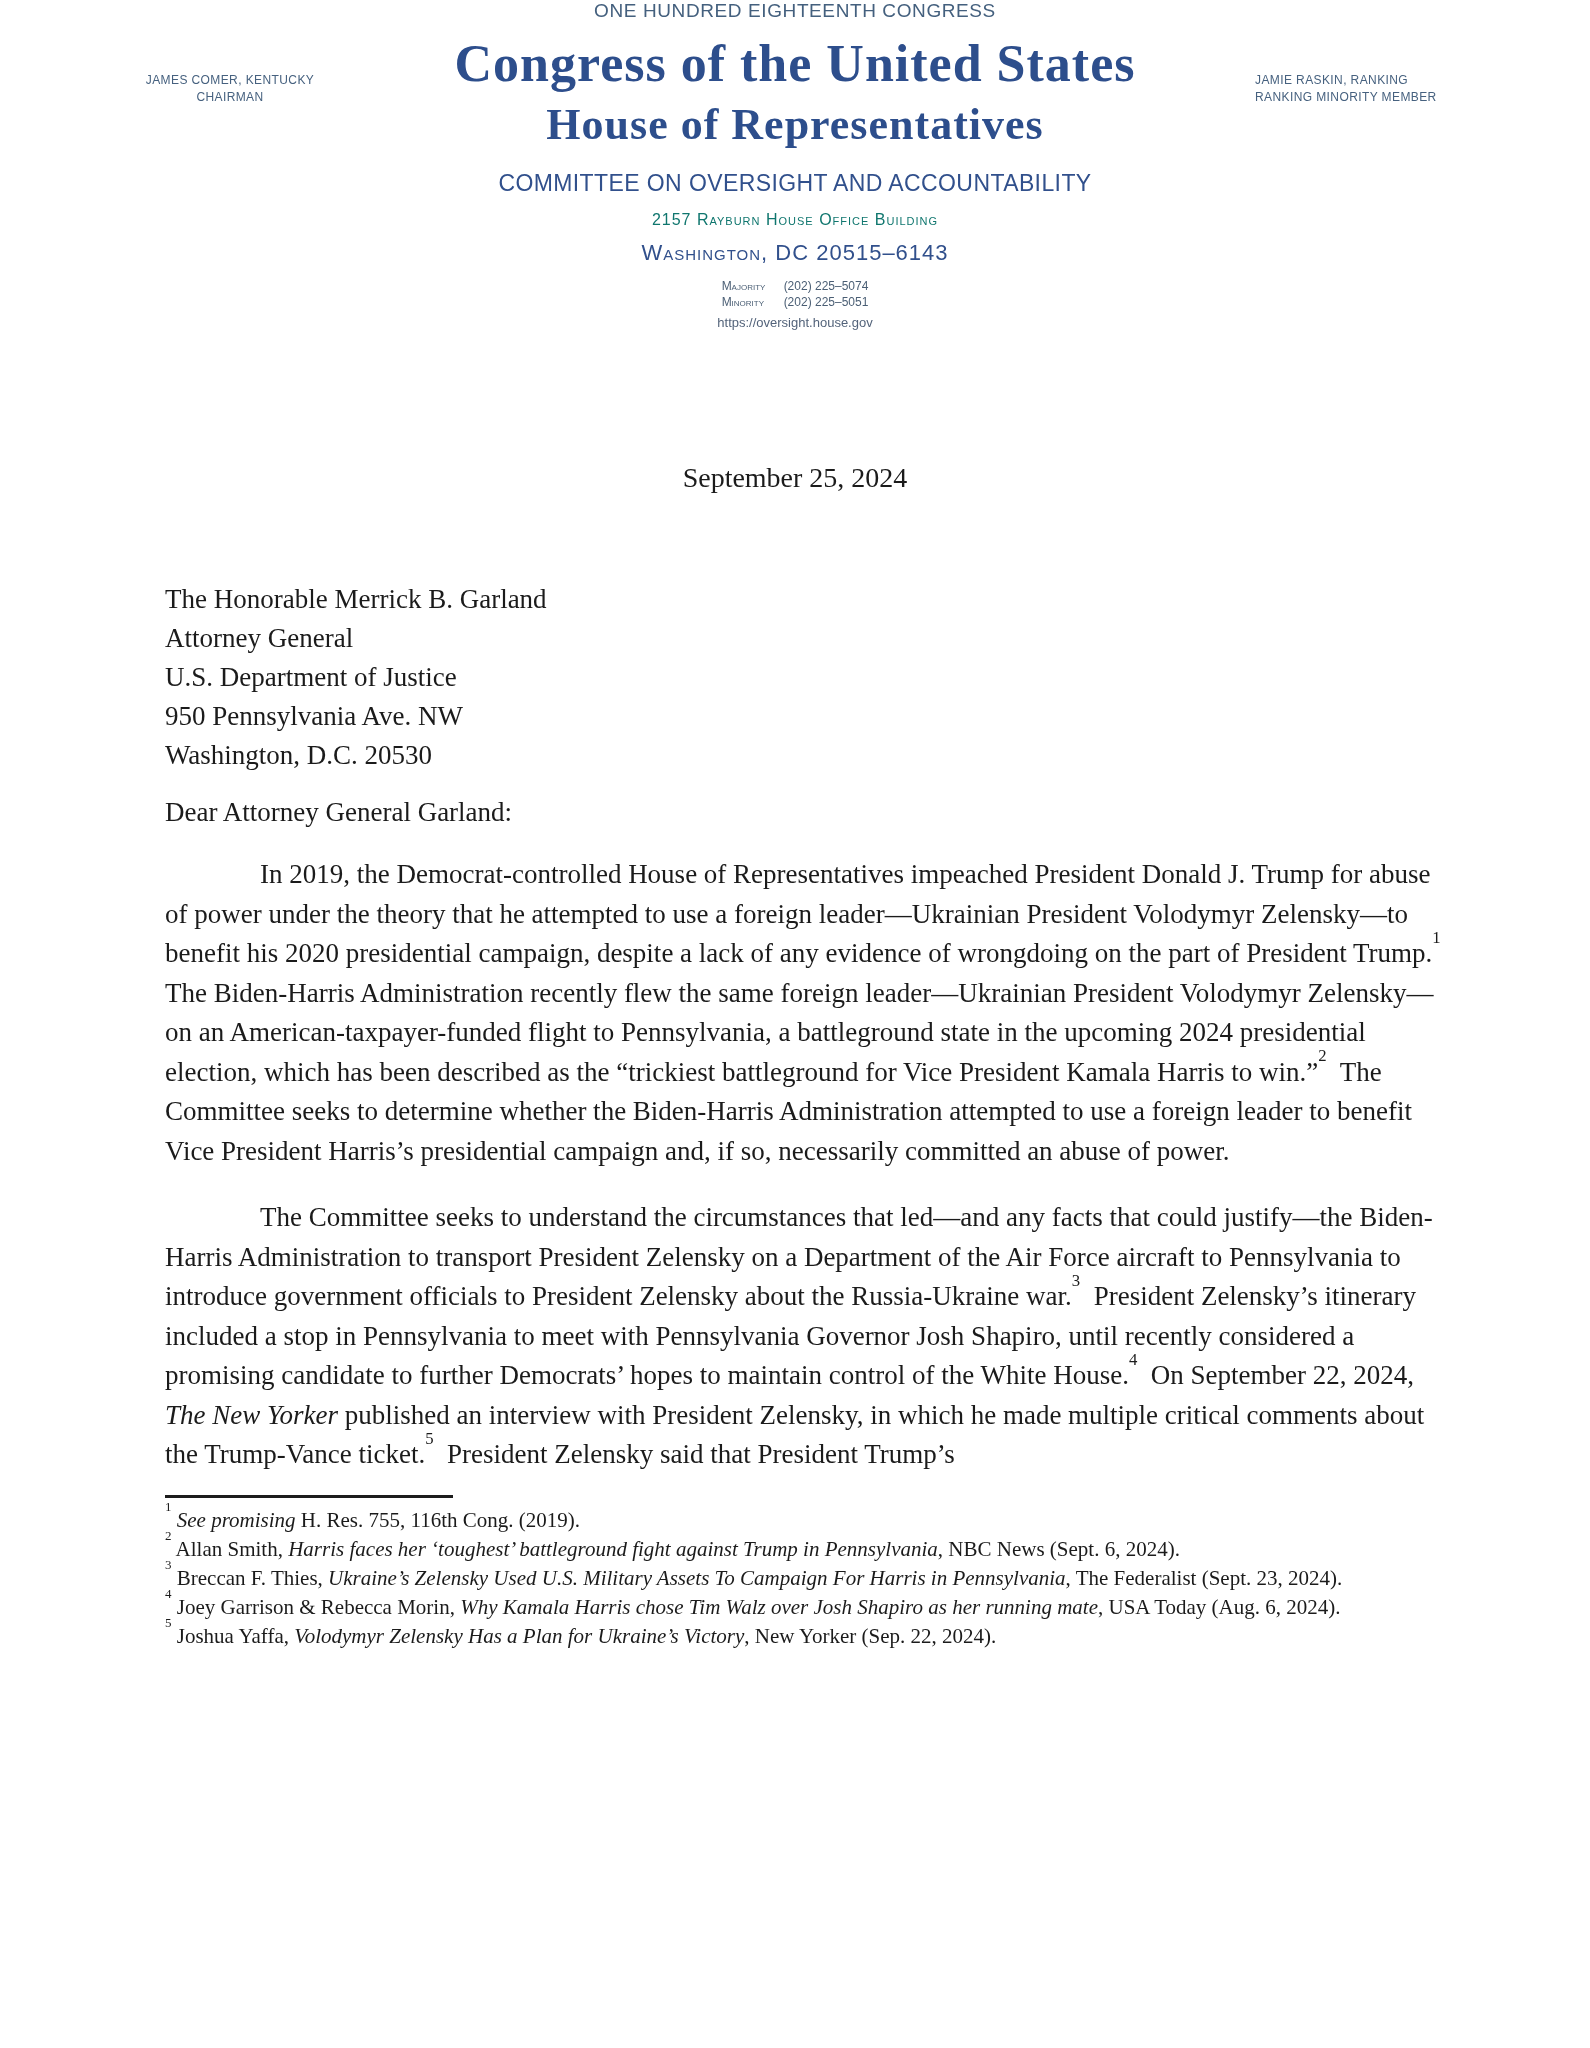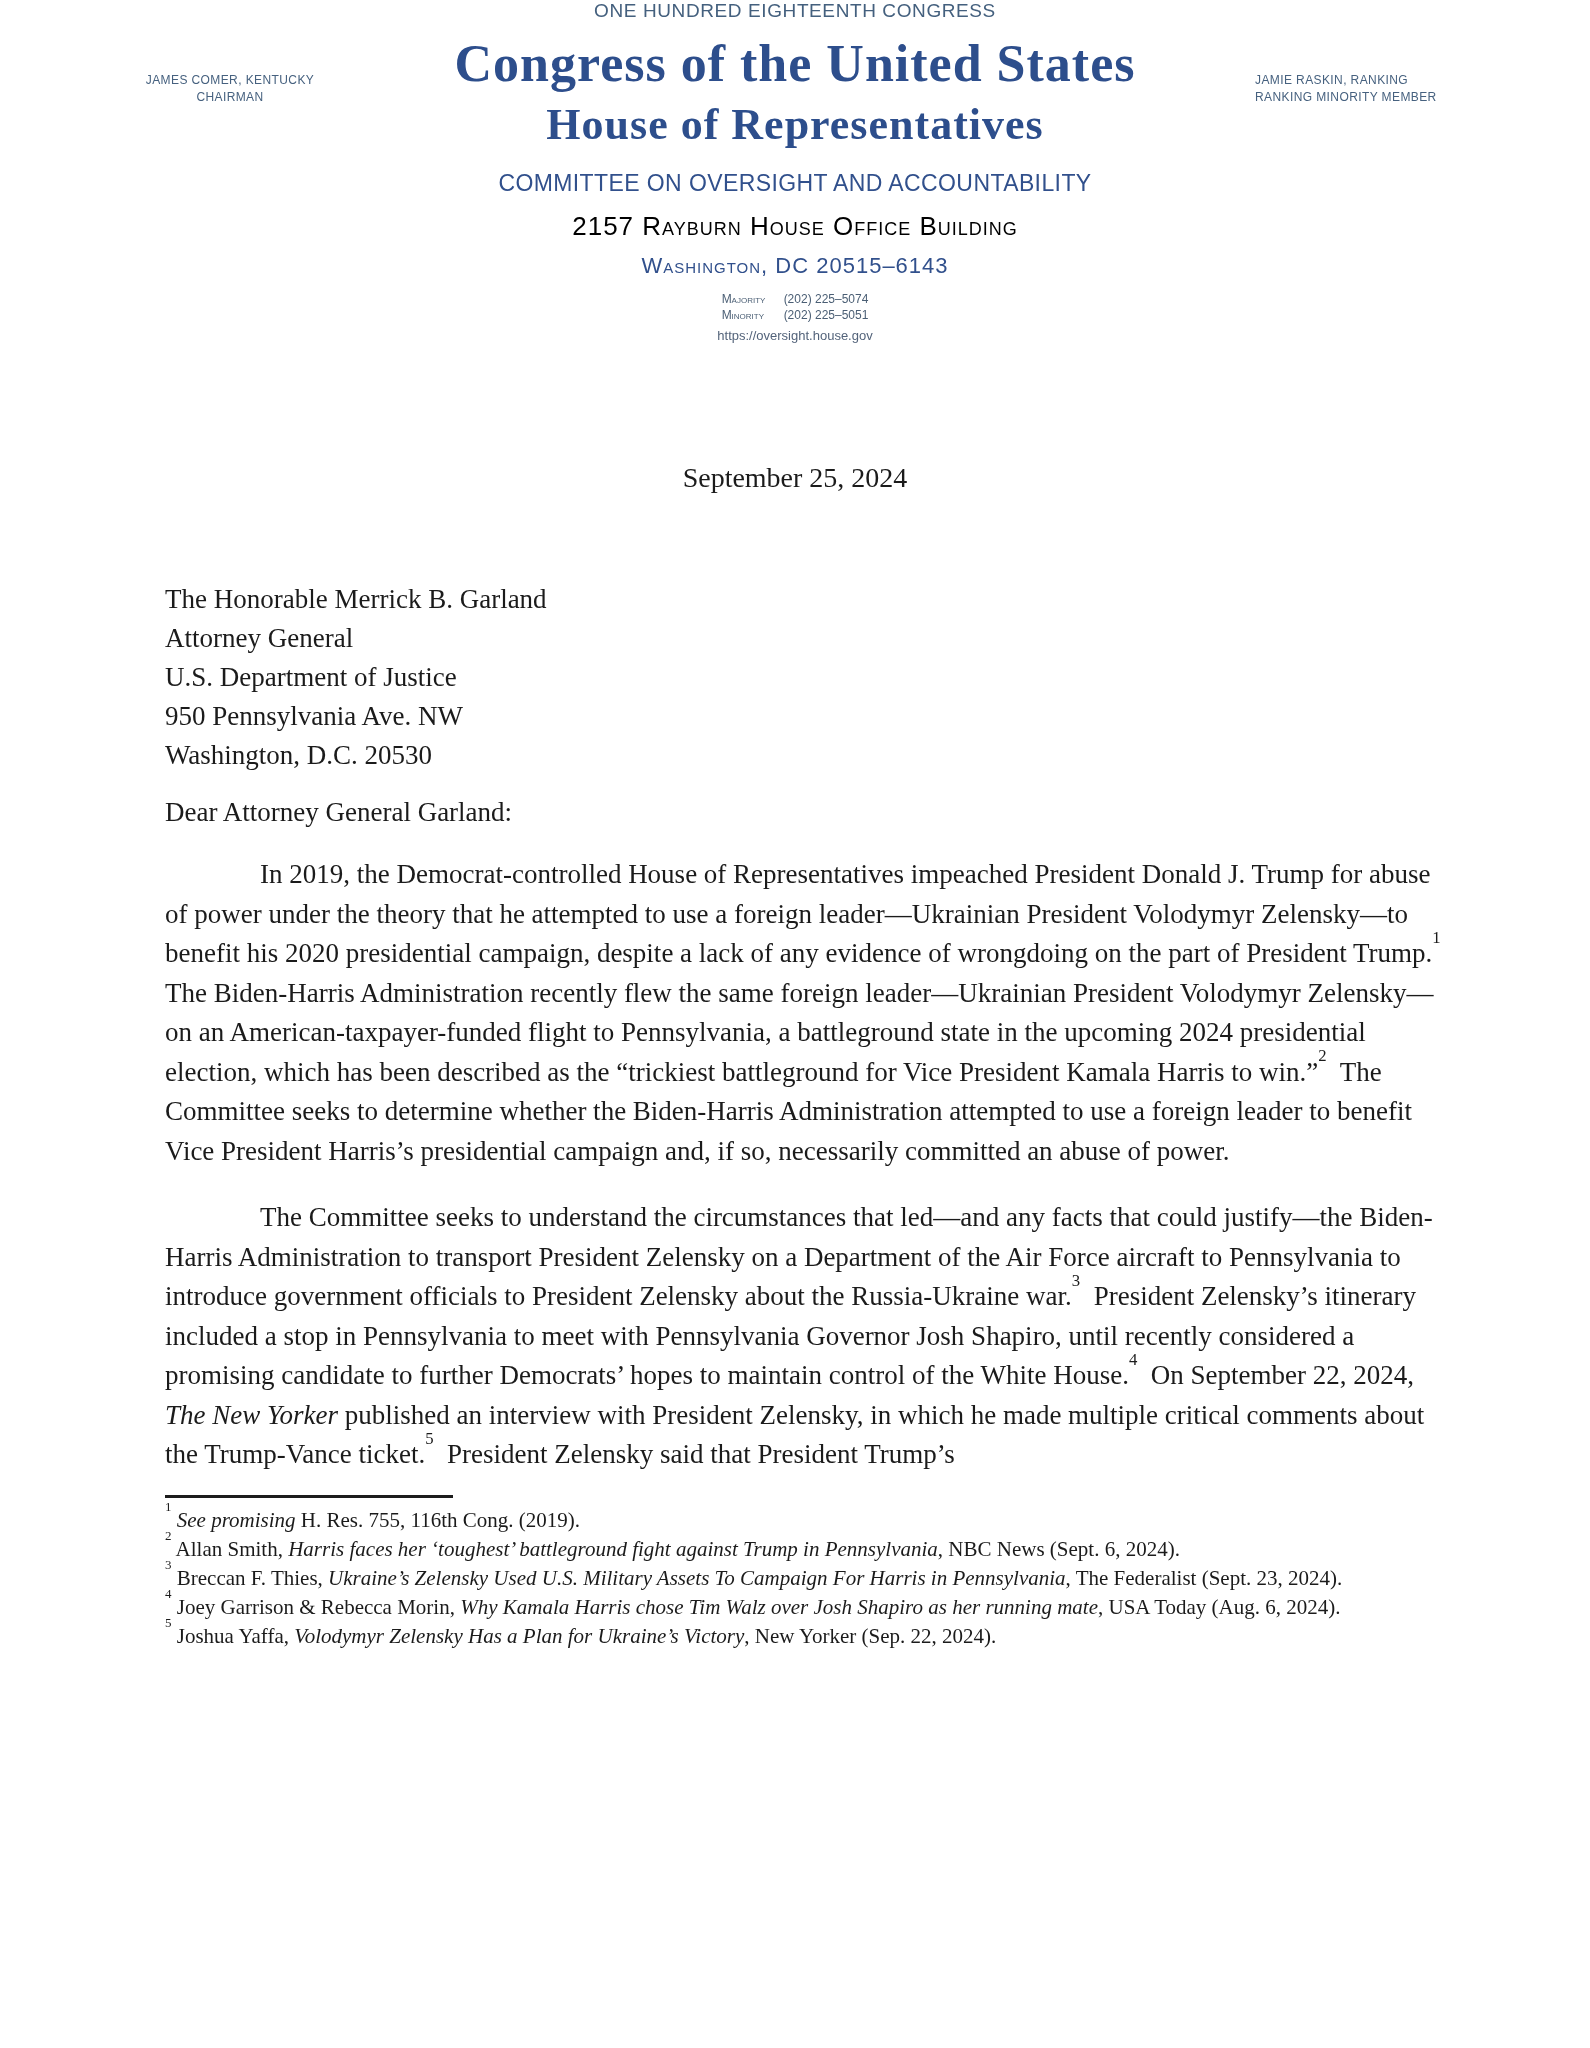--- a/index.html
+++ b/index.html
@@ -54,23 +54,23 @@
     margin-top: 20px;
     font-family: "Liberation Sans", sans-serif;
     font-size: 23px;
     letter-spacing: 0.4px;
     color: #31508c;
   }
   .sc { font-variant: small-caps; }
   .addr1 {
     margin-top: 14px;
     font-family: "Liberation Sans", sans-serif;
-    font-size: 26px;
-    letter-spacing: 1px;
-    color: #000000;
+    font-size: 16px;
+    letter-spacing: 1px;
+    color: #0f766e;
   }
   .addr2 {
     margin-top: 11px;
     font-family: "Liberation Sans", sans-serif;
     font-size: 22px;
     letter-spacing: 1px;
     color: #31508c;
   }
   .phones {
     margin-top: 12px;

